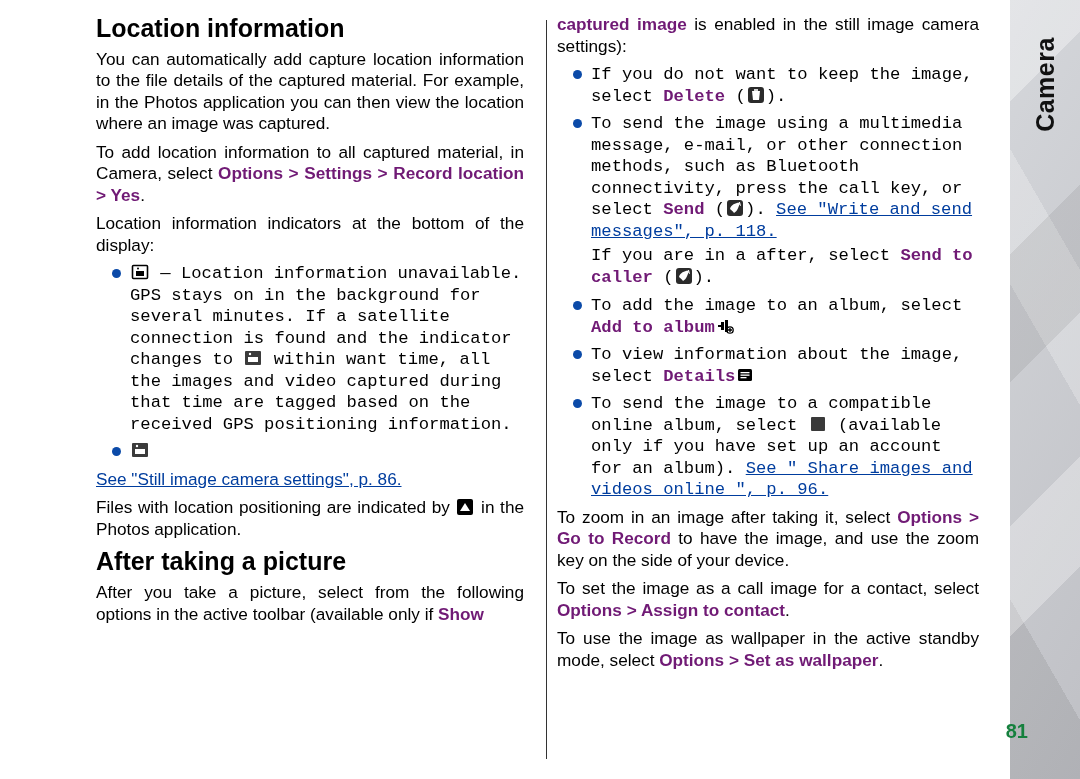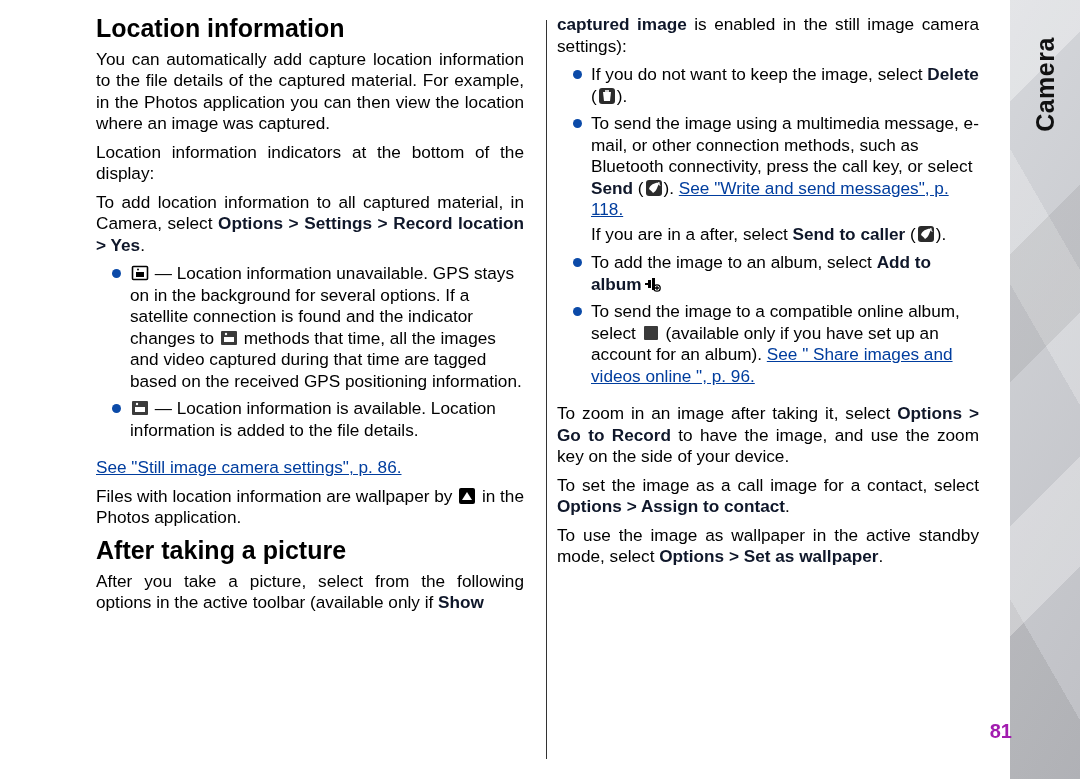--- a/index.html
+++ b/index.html
@@ -37,26 +37,27 @@
     margin: 6px 0 20px 0;
   }
   h2 {
     font-size: 25px;
     font-weight: bold;
     margin: 0 0 6px 0;
     line-height: 1.15;
   }
   p { margin: 0 0 7px 0; }
   .tight { margin-bottom: 20px; }
-  .b { font-weight: bold; color: #0f172a; }
+  .b { font-weight: bold; color: #701a75; }
   .link { color: #003d9e; text-decoration: underline; }
   ul.bullets {
     list-style: none;
-    margin: 0 0 16px 0;
+    margin: 0 0 6px 0;
     padding: 0 0 0 20px;
+    font-family: Liberation Mono, monospace;
   }
   ul.bullets > li {
     position: relative;
     margin: 0 0 6px 0;
     padding-left: 14px;
   }
   ul.bullets > li::before {
     content: "";
     position: absolute;
     left: -4px;
@@ -102,77 +103,77 @@
     left: 50%;
     transform: translateX(-50%) rotate(-90deg);
     transform-origin: center;
     font-size: 25px;
     font-weight: bold;
     color: #111;
     letter-spacing: 0.5px;
   }
   .pagenum {
     position: absolute;
-    right: 68px;
+    right: 52px;
     bottom: 36px;
     font-size: 20px;
     font-weight: bold;
-    color: #a21caf;
+    color: #15803d;
   }
 
   .just { text-align: justify; text-justify: inter-word; }
   .sub { margin-top: 3px; }
 </style>
 </head>
 <body>
 
 <div class="page">
 
   <div class="col">
     <h2>Location information</h2>
 
     <p class="just">You can automatically add capture location information to the file details of the captured material. For example, in the Photos application you can then view the location where an image was captured.</p>
 
+    <p class="just">
+      <span>To add location information to all captured material, in Camera, select </span><span class="b">Options</span><span class="b"> &gt; </span><span class="b">Settings</span><span class="b"> &gt; </span><span class="b">Record location</span><span class="b"> &gt; </span><span class="b">Yes</span><span>.</span>
+    </p>
+
     <p class="just">Location information indicators at the bottom of the display:</p>
-
-    <p class="just">
-      <span>To add location information to all captured material, in Camera, select </span><span class="b">Options</span><span class="b"> &gt; </span><span class="b">Settings</span><span class="b"> &gt; </span><span class="b">Record location</span><span class="b"> &gt; </span><span class="b">Yes</span><span>.</span>
-    </p>
 
     <ul class="bullets">
       <li>
         <span class="ic">
           <svg viewBox="0 0 18 18">
               <rect x="1.5" y="2.5" width="15" height="13" rx="1" fill="none" stroke="#000" stroke-width="1.6"></rect>
               <rect x="5" y="8" width="8" height="5" fill="#000"></rect>
               <circle cx="7" cy="5.5" r="1" fill="#000"></circle>
             </svg>
-        </span><span> — Location information unavailable. GPS stays on in the background for several options. If a satellite connection is found and the indicator changes to </span><span class="ic">
+        </span><span> — Location information unavailable. GPS stays on in the background for several minutes. If a satellite connection is found and the indicator changes to </span><span class="ic">
           <svg viewBox="0 0 18 18">
               <rect x="1" y="2" width="16" height="14" rx="1" fill="#3b3b3b"></rect>
               <rect x="4" y="8" width="10" height="5" fill="#fff"></rect>
               <circle cx="6" cy="5" r="1.2" fill="#fff"></circle>
             </svg>
-        </span><span> methods that time, all the images and video captured during that time are tagged based on the received GPS positioning information.</span>
+        </span><span> within want time, all the images and video captured during that time are tagged based on the received GPS positioning information.</span>
       </li>
       <li>
         <span class="ic">
           <svg viewBox="0 0 18 18">
               <rect x="1" y="2" width="16" height="14" rx="1" fill="#3b3b3b"></rect>
               <rect x="4" y="8" width="10" height="5" fill="#fff"></rect>
               <circle cx="6" cy="5" r="1.2" fill="#fff"></circle>
             </svg>
-        </span><span> — Location information is available. Location information is added to the file details.</span>
+        </span>
       </li>
     </ul>
 
     <p><span class="link">See "Still image camera settings", p. 86.</span></p>
 
     <p class="just">
-      <span>Files with location information are wallpaper by </span><span class="ic">
+      <span>Files with location positioning are indicated by </span><span class="ic">
         <svg viewBox="0 0 18 18">
             <rect x="1" y="1" width="16" height="16" rx="2" fill="#000"></rect>
             <path d="M4 13 L9 5 L14 13 Z" fill="#fff"></path>
           </svg>
       </span><span> in the Photos application.</span>
     </p>
 
     <h2 style="margin-top:1px">After taking a picture</h2>
 
     <p class="just tight">
@@ -219,20 +220,30 @@
       <li>
         <span>To add the image to an album, select </span><span class="b">Add to album</span><span class="ic">
           <svg viewBox="0 0 18 18">
               <path d="M2 8h3v2H2zM5 5h3v8H5zM9 3h3v12H9z" fill="#000"></path>
               <circle cx="14" cy="13" r="3.2" fill="none" stroke="#000" stroke-width="1.3"></circle>
               <path d="M14 11v4M12 13h4" stroke="#000" stroke-width="1.3"></path>
             </svg>
         </span>
       </li>
       <li>
+        <span>To view information about the image, select </span><span class="b">Details</span><span class="ic">
+          <svg viewBox="0 0 18 18">
+              <rect x="2" y="3" width="14" height="12" rx="1.5" fill="#000"></rect>
+              <rect x="4.5" y="6" width="9" height="1.3" fill="#fff"></rect>
+              <rect x="4.5" y="8.5" width="9" height="1.3" fill="#fff"></rect>
+              <rect x="4.5" y="11" width="6" height="1.3" fill="#fff"></rect>
+            </svg>
+        </span>
+      </li>
+      <li>
         <span>To send the image to a compatible online album, select </span><span class="ic">
           <svg viewBox="0 0 18 18">
               <rect x="2" y="2" width="14" height="14" rx="1" fill="#3a3a3a"></rect>
             </svg>
         </span><span> (available only if you have set up an account for an album). </span><span class="link">See " Share images and videos online ", p. 96.</span>
       </li>
     </ul>
 
     <p class="just">
       <span>To zoom in an image after taking it, select </span><span class="b">Options</span><span class="b"> &gt; </span><span class="b">Go to Record</span><span> to have the image, and use the zoom key on the side of your device.</span>

